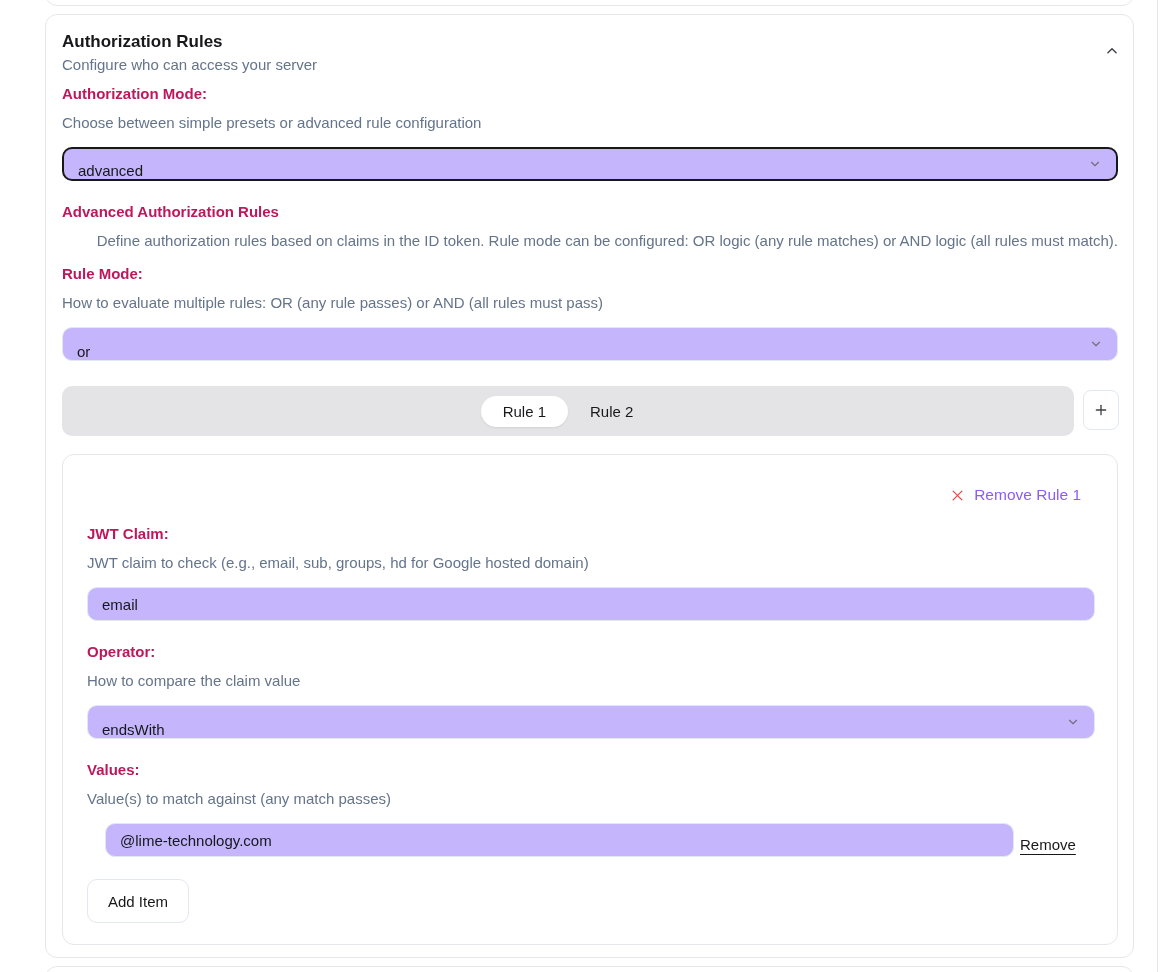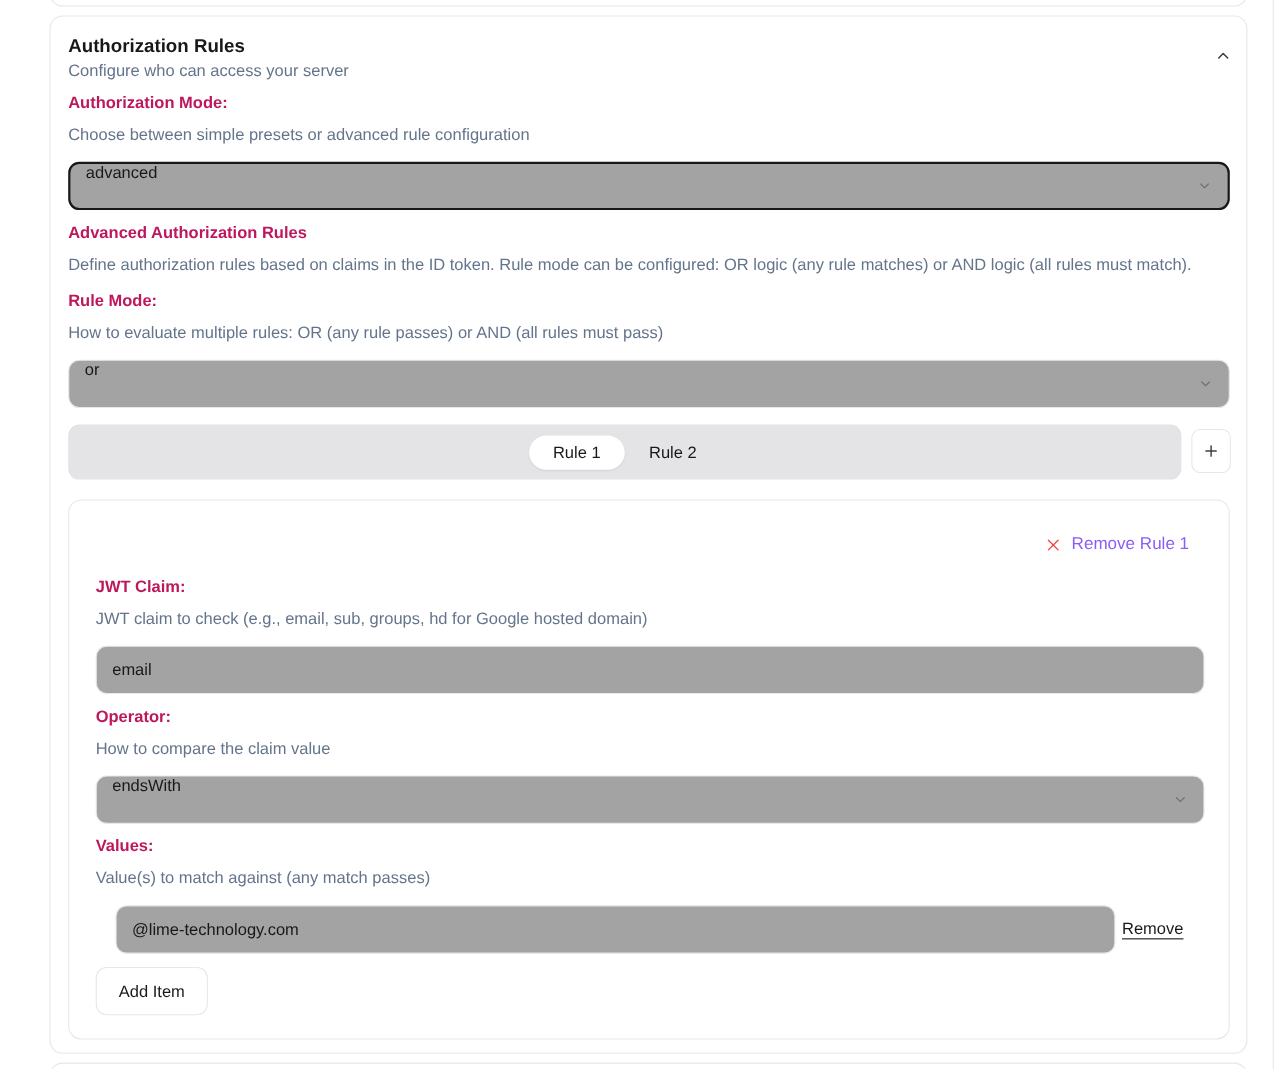--- a/index.html
+++ b/index.html
@@ -4,21 +4,21 @@
 <style>
   * { margin: 0; padding: 0; box-sizing: border-box; }
   html, body {
     width: 1162px; height: 972px;
     background: #ffffff;
     font-family: "Liberation Sans", sans-serif;
     color: #18181b;
     overflow: hidden;
     position: relative;
   }
-  .abs { position: absolute; }
+  .abs { position: absolute; text-align: right; }
 
   
   .card {
     position: absolute;
     background: #ffffff;
     border: 1px solid #e5e7eb;
     border-radius: 12px;
   }
   .page-edge {
     position: absolute;
@@ -27,28 +27,28 @@
   }
 
   
   .label { font-size: 15px; font-weight: 700; color: #be185d; line-height: 22px; }
   .desc  { font-size: 15px; font-weight: 400; color: #64748b; line-height: 22px; }
   .title { font-size: 17px; font-weight: 700; color: #18181b; line-height: 24px; }
 
   
   .control {
     position: absolute;
-    height: 44px;
-    background: #a3a3a3;
+    height: 34px;
+    background: #c4b5fd;
     border: 1px solid #e2e8f0;
     border-radius: 10px;
     font-size: 15px;
     color: #18181b;
     display: flex;
-    align-items: flex-start;
+    align-items: flex-end;
     padding: 0 14px;
     font-family: "Liberation Sans", sans-serif;
   }
   .control.focused { border: 2px solid #18181b; }
   .select { justify-content: flex-start; cursor: pointer; }
   .select .chev {
     position: absolute; right: 14px; top: 50%;
     transform: translateY(-50%);
     display: flex; align-items: center;
   }

